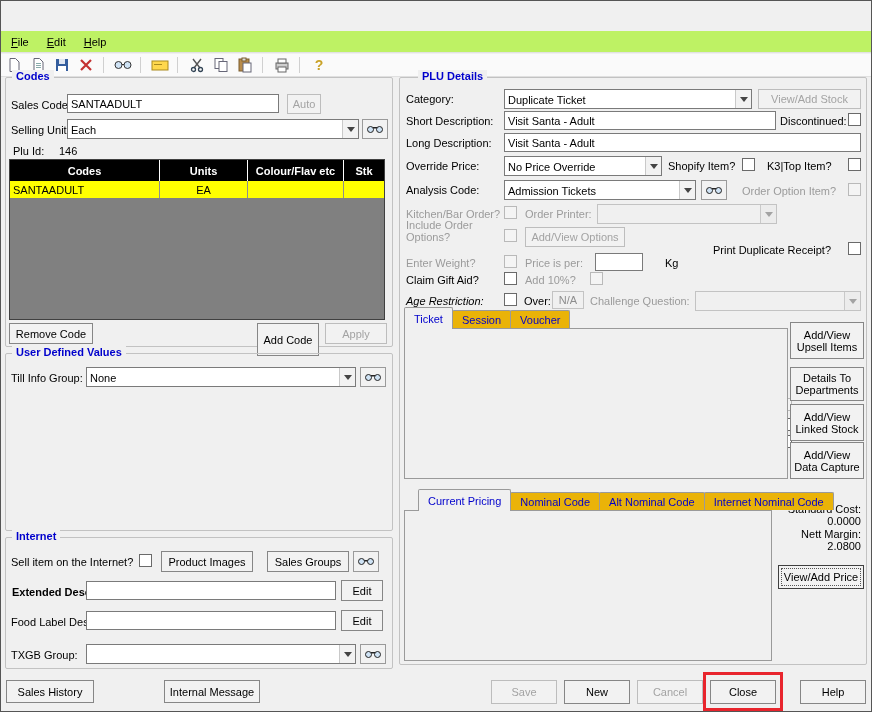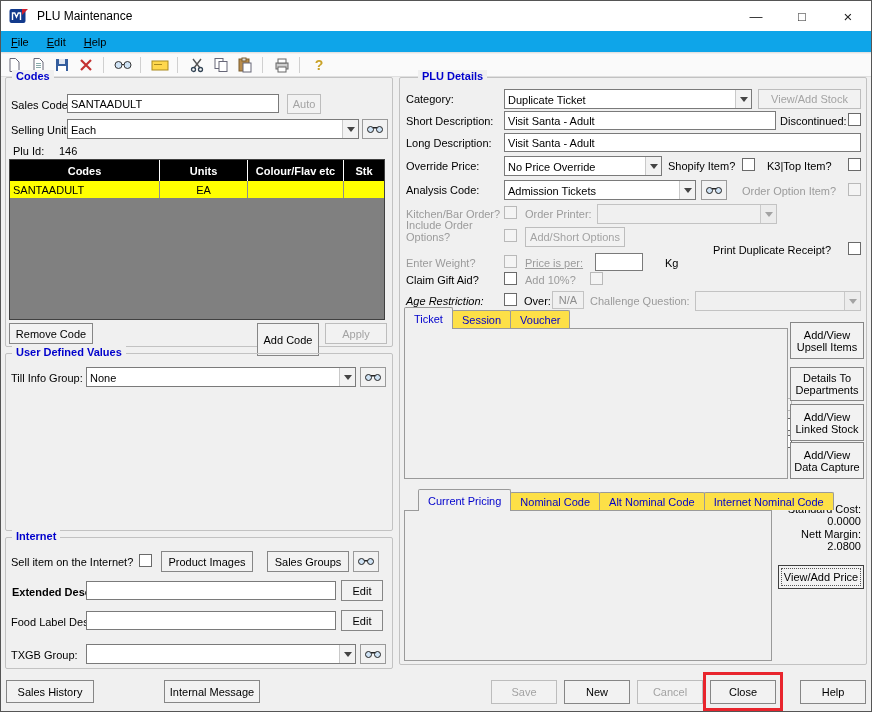--- a/index.html
+++ b/index.html
@@ -6,21 +6,21 @@
   html,body { background:#9a9a9a; }
   body { font-family:"Liberation Sans", sans-serif; font-size:11px; color:#000; }
   #app { position:relative; width:872px; height:712px; background:#f0f0f0; border:1px solid #555; overflow:hidden; }
 
   
   .titlebar { position:absolute; left:0; top:0; width:100%; height:30px; background:#fff; display:flex; align-items:center; }
   .app-icon { margin-left:8px; width:20px; height:16px; display:inline-flex; }
   .title-text { margin-left:8px; font-size:12px; }
   .win-controls { position:absolute; right:0; top:0; height:30px; display:flex; }
   .win-btn { width:46px; height:30px; display:flex; align-items:center; justify-content:center; font-size:13px; color:#222; }
-  .menubar { position:absolute; left:0; top:30px; width:100%; height:22px; background:#0ea5e9; border-bottom:1px solid #e2e2e2; display:flex; align-items:center; }
+  .menubar { position:absolute; left:0; top:30px; width:100%; height:22px; background:#bef264; border-bottom:1px solid #e2e2e2; display:flex; align-items:center; }
   .menu-item { display:inline-block; padding:3px 8px; margin-left:2px; }
   .menu-item::first-letter { text-decoration:underline; }
   .toolbar { position:absolute; left:0; top:53px; width:100%; height:23px; background:#fafafa; border-bottom:1px solid #e0e0e0; display:flex; align-items:center; }
   .ticon { width:22px; height:20px; display:inline-flex; align-items:center; justify-content:center; margin-left:2px; }
   .tsep { width:1px; height:16px; background:#d0d0d0; margin:0 6px; }
 
   
   .lbl { position:absolute; white-space:nowrap; font-size:11px; }
   .dis { color:#9b9b9b; }
   .blue { color:#0000cc; font-weight:bold; }
@@ -44,21 +44,21 @@
   .glasses { width:16px; height:7px; position:relative; display:inline-block;
              background:linear-gradient(#222,#222) 50% 1.5px / 5px 1.5px no-repeat; }
   .glasses::before, .glasses::after { content:""; position:absolute; top:0; width:5px; height:5px; border:1px solid #222; border-radius:50%; background:#cfe3f5; }
   .glasses::before { left:0; } .glasses::after { right:0; }
 
   .group { position:absolute; border:1px solid #c2c2c2; border-radius:2px; }
   .glabel { position:absolute; top:-8px; left:6px; background:#f0f0f0; padding:0 4px; color:#0000cc; font-weight:bold; white-space:nowrap; }
 
   
   .tabs { position:absolute; display:flex; align-items:flex-end; height:21px; z-index:3; }
-  .tab { border:1px solid #9a9a9a; border-bottom:none; background:#fde047; color:#0000cc; padding:0 9px;
+  .tab { border:1px solid #9a9a9a; border-bottom:none; background:#eab308; color:#0000cc; padding:0 9px;
          height:18px; display:flex; align-items:center; margin-right:-1px; border-radius:2px 2px 0 0; white-space:nowrap; }
   .tab.active { background:#f0f0f0; height:22px; margin-bottom:-1px; position:relative; z-index:4; }
   .tabpanel { position:absolute; border:1px solid #9a9a9a; background:#f0f0f0; z-index:1; }
 
   
   .codes-table { position:absolute; left:8px; top:158px; width:376px; height:161px; border:1px solid #404040; display:flex; flex-direction:column; background:#808080; }
   .tblhead { display:flex; background:#000; color:#fff; font-weight:bold; height:21px; flex:0 0 21px; }
   .tblhead .hc { display:flex; align-items:center; justify-content:center; border-right:1px solid #fff; overflow:hidden; }
   .tblhead .hc:last-child { border-right:none; }
   .tblrow { display:flex; background:#ffff00; height:17px; flex:0 0 17px; }
@@ -69,35 +69,20 @@
   .tblfill { flex:1; background:#808080; }
 
   .annotation { position:absolute; border:3px solid #e8252d; background:transparent; z-index:9; pointer-events:none; }
   .costtext { position:absolute; right:10px; width:122px; text-align:right; white-space:nowrap; }
 </style>
 </head>
 <body>
 
 <div id="app">
 
-  <div class="titlebar">
-    <span class="app-icon">
-      <svg width="20" height="16" viewBox="0 0 20 16">
-          <rect x="0.5" y="1" width="16" height="14" rx="2" fill="#123a8c"></rect>
-          <path d="M3.5 12V5h2.2L7.5 9l1.8-4h2.2v7" stroke="#fff" stroke-width="1.4" fill="none"></path>
-          <path d="M13 1h6l-6 6z" fill="#cf1f2e"></path>
-        </svg>
-    </span>
-    <span class="title-text">PLU Maintenance</span>
-    <div class="win-controls">
-      <div class="win-btn">—</div>
-      <div class="win-btn">□</div>
-      <div class="win-btn" style="font-size:15px;">×</div>
-    </div>
-  </div>
 
   <div class="menubar">
     <span class="menu-item">File</span>
     <span class="menu-item">Edit</span>
     <span class="menu-item">Help</span>
   </div>
 
   <div class="toolbar">
     <span class="ticon">
         <svg width="16" height="16">
@@ -293,27 +278,27 @@
   <span class="lbl dis" style="left:405px; top:207px;">Kitchen/Bar Order?</span>
   <div class="chk cdis" style="left:503px; top:205px;"></div>
   <span class="lbl dis" style="left:524px; top:207px;">Order Printer:</span>
   <div class="dd ddis" style="left:596px; top:203px; width:180px;">
     <span class="txt"></span>
       <span class="arr"></span>
   </div>
 
   <span class="lbl dis" style="left:405px; top:218px; width:95px; white-space:normal;">Include Order Options?</span>
   <div class="chk cdis" style="left:503px; top:228px;"></div>
-  <div class="btn bdis" style="left:524px; top:226px; width:100px; height:20px;">Add/Short Options</div>
+  <div class="btn bdis" style="left:524px; top:226px; width:100px; height:20px;">Add/View Options</div>
   <span class="lbl" style="left:712px; top:243px;">Print Duplicate Receipt?</span>
   <div class="chk" style="left:847px; top:241px;"></div>
 
   <span class="lbl dis" style="left:405px; top:256px;">Enter Weight?</span>
   <div class="chk cdis" style="left:503px; top:254px;"></div>
-  <span class="lbl dis" style="left:524px; top:256px;text-decoration:underline;">Price is per:</span>
+  <span class="lbl dis" style="left:524px; top:256px;">Price is per:</span>
   <input class="tb" style="left: 594px; top: 252px; width: 48px; height: 18px;" value="">
   <span class="lbl" style="left:664px; top:256px;">Kg</span>
 
   <span class="lbl" style="left:405px; top:273px;">Claim Gift Aid?</span>
   <div class="chk" style="left:503px; top:271px;"></div>
   <span class="lbl dis" style="left:524px; top:273px;">Add 10%?</span>
   <div class="chk cdis" style="left:589px; top:271px;"></div>
 
   <span class="lbl" style="left:405px; top:294px;font-style:italic;">Age Restriction:</span>
   <div class="chk" style="left:503px; top:292px;"></div>

